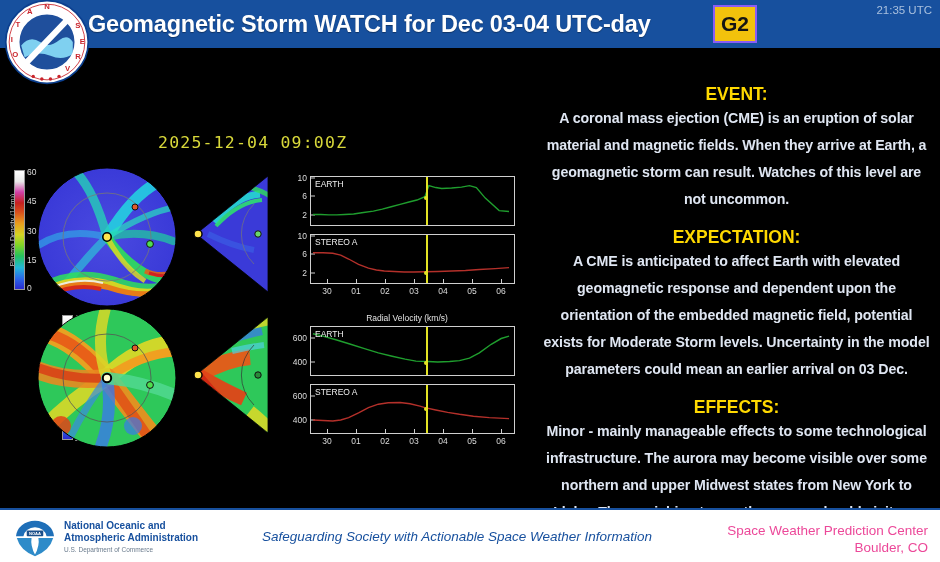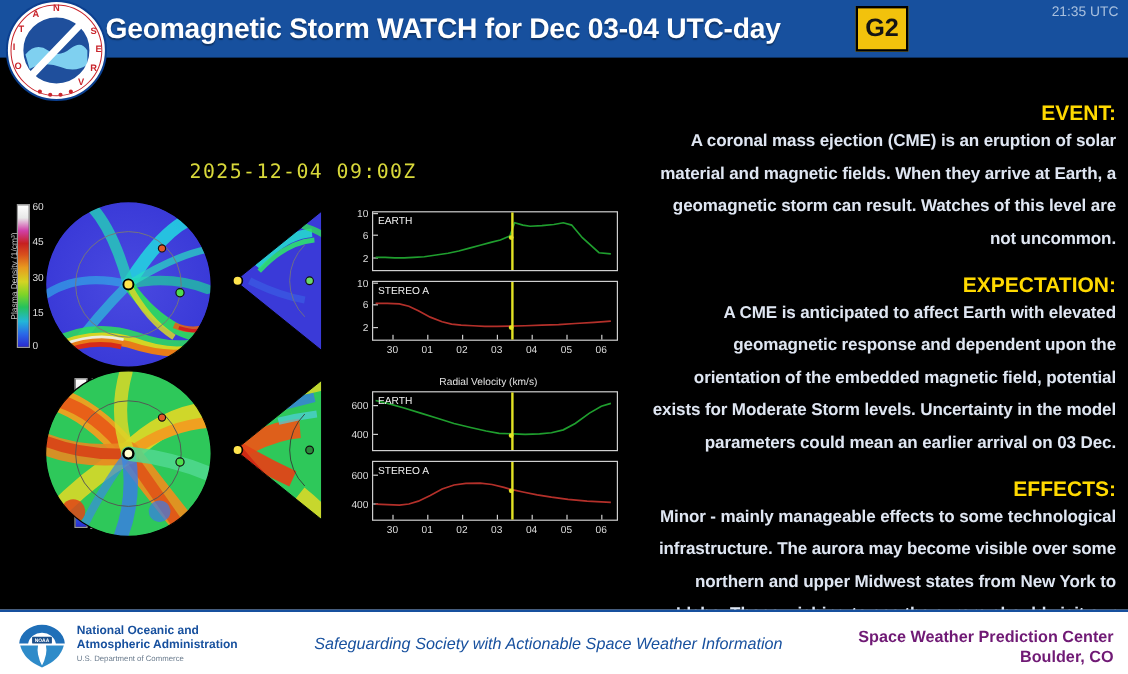--- a/index.html
+++ b/index.html
@@ -20,21 +20,21 @@
   .nws-logo { position:absolute; left:4px; top:-1px; width:86px; height:86px; z-index:20; }
   .header-title {
     position:absolute; left:88px; top:4px; width:610px; height:40px;
     display:flex; align-items:center;
     color:#ffffff; font-size:23.5px; font-weight:bold;
     letter-spacing:-0.2px; white-space:nowrap;
     text-shadow: 0 1px 1px rgba(0,0,0,.35);
   }
   .g2-badge {
     position:absolute; left:713px; top:5px; width:44px; height:38px;
-    background:#f2c20c; border:2px solid #000000;
+    background:#f2c20c; border:2px solid #8b5cf6;
     display:flex; align-items:center; justify-content:center;
     color:#141414; font-size:21px; font-weight:bold;
   }
   .updated-block {
     position:absolute; right:8px; top:4px; width:170px;
     text-align:right; color:#a9c0de; font-size:11.5px; line-height:13.6px;
   }
   .subbar {
     position:absolute; left:0; top:48px; width:940px; height:27px;
     background:#e9e9e9; border-bottom:1px solid #bcbcbc;
@@ -113,21 +113,21 @@
 
   .caption-row {
     position:absolute; left:0; top:452px; width:537px; height:14px;
     color:#c4c4c4; font-size:7.5px;
   }
   .caption-row span { position:absolute; white-space:nowrap; }
 
   
   .text-panel {
     position:absolute; left:537px; top:78px; width:403px; height:430px;
-    background:#000; padding:4px 10px 0 6px; text-align:right;
+    background:#000; padding:4px 10px 0 6px; text-align:center;
   }
   .sec-head {
     color:#ffd900; font-size:17.5px; font-weight:bold; line-height:21px;
     margin-top:2px;
   }
   .sec-body {
     color:#dfe6f2; font-size:14.2px; font-weight:bold; line-height:27px;
     letter-spacing:-0.1px;
   }
   .sec-gap { height:12px; }
@@ -145,21 +145,21 @@
   .noaa-doc {
     position:absolute; left:64px; top:36px;
     color:#6a7b8d; font-size:6.5px;
   }
   .tagline {
     position:absolute; left:232px; top:19px; width:450px;
     color:#17509e; font-size:13.5px; font-style:italic; text-align:center;
   }
   .swpc-name {
     position:absolute; right:12px; top:12px;
-    color:#701a75; font-size:13.5px; font-weight:bold;
+    color:#ec4899; font-size:13.5px; font-weight:normal;
     text-align:right; line-height:17px;
   }
 </style>
 </head>
 <body>
 
 <div id="page">
 
   <div class="header">
     <div class="header-title">Geomagnetic Storm WATCH for Dec 03-04 UTC-day</div>

